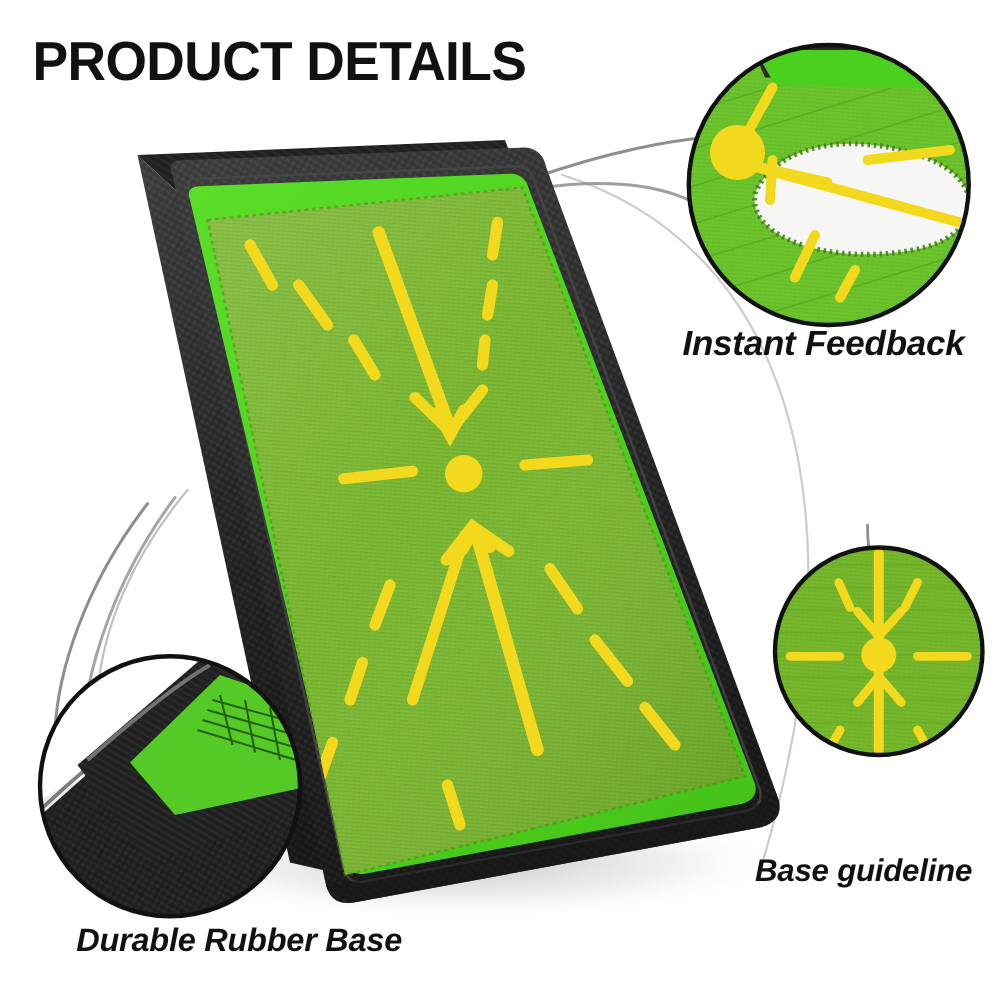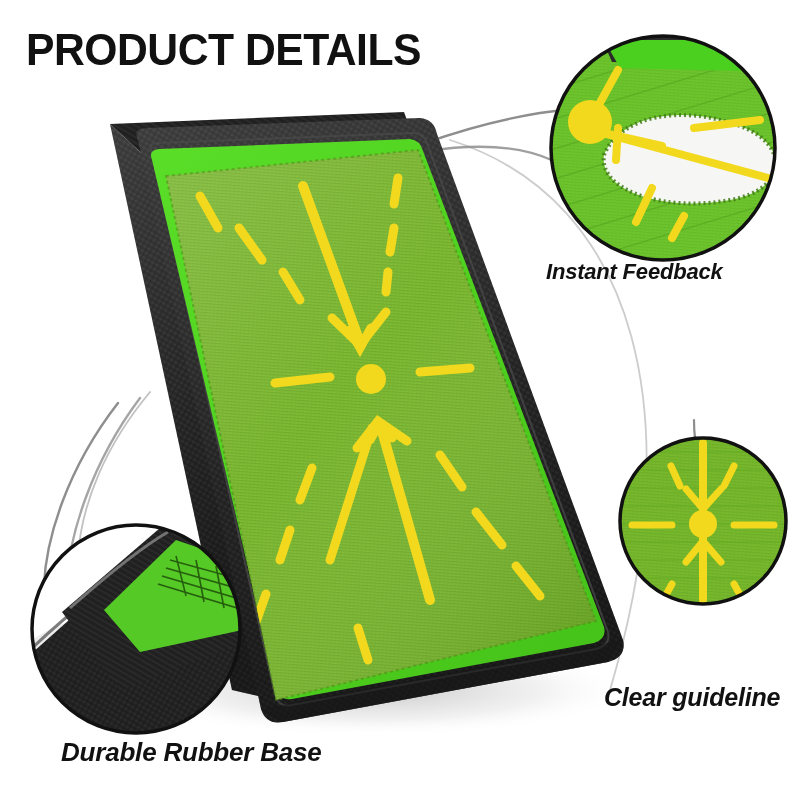--- a/index.html
+++ b/index.html
@@ -31,21 +31,21 @@
   
   .callout-label{
     position:absolute;
     font-style:italic;
     font-weight:bold;
     color:#111111;
     white-space:nowrap;
     font-family:"Liberation Sans","DejaVu Sans",sans-serif;
     letter-spacing:-0.2px;
   }
-  #label-instant-feedback{ left:546px; top:259px; font-size:22px; }
+  #label-instant-feedback{ left:546px; top:259px; font-size:28px; }
   #label-clear-guideline{ left:604px; top:683px; font-size:25px; }
   #label-durable-base   { left:22px;  top:737px; font-size:26px;margin-left:39px; }
 </style>
 </head>
 <body>
 
 <div id="stage">
 
   <svg class="layer" viewBox="0 0 800 800" width="800" height="800" xmlns="http://www.w3.org/2000/svg">
     <defs>
@@ -284,17 +284,17 @@
         </g>
       </g>
       <circle cx="136" cy="629" r="104" fill="none" stroke="#111111" stroke-width="3.5"></circle>
     </g>
   </svg>
 
   <div id="page-title">PRODUCT DETAILS</div>
 
   <div class="callout-label" id="label-instant-feedback">Instant Feedback</div>
 
-  <div class="callout-label" id="label-clear-guideline">Clear guideline</div>
+  <div class="callout-label" id="label-clear-guideline">Base guideline</div>
 
   <div class="callout-label" id="label-durable-base">Durable Rubber Base</div>
 
 </div>
 
 </body></html>

